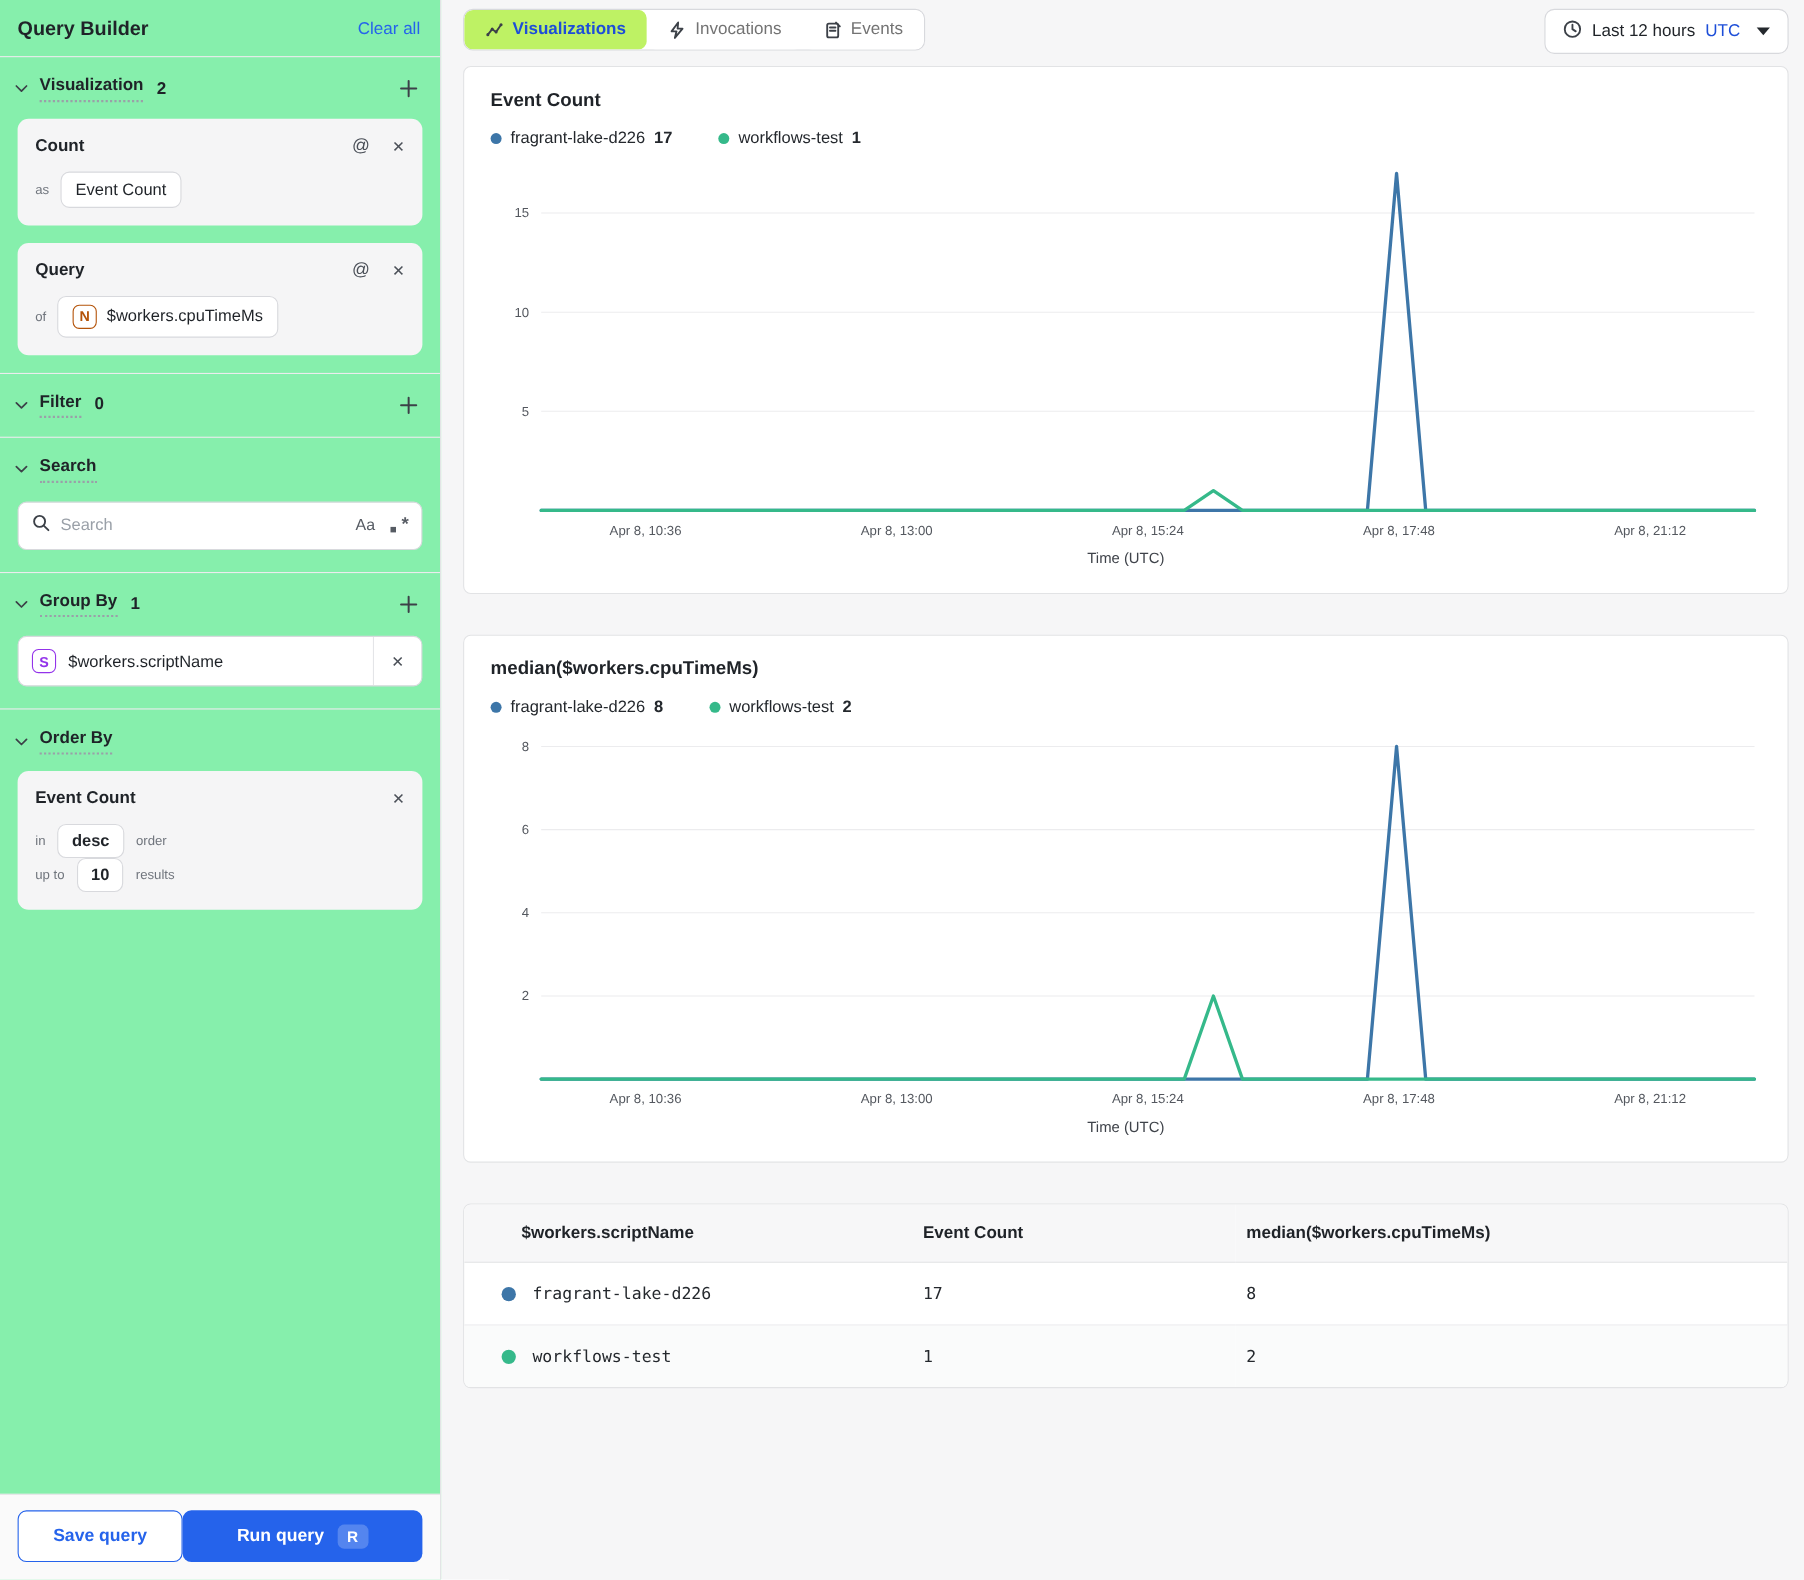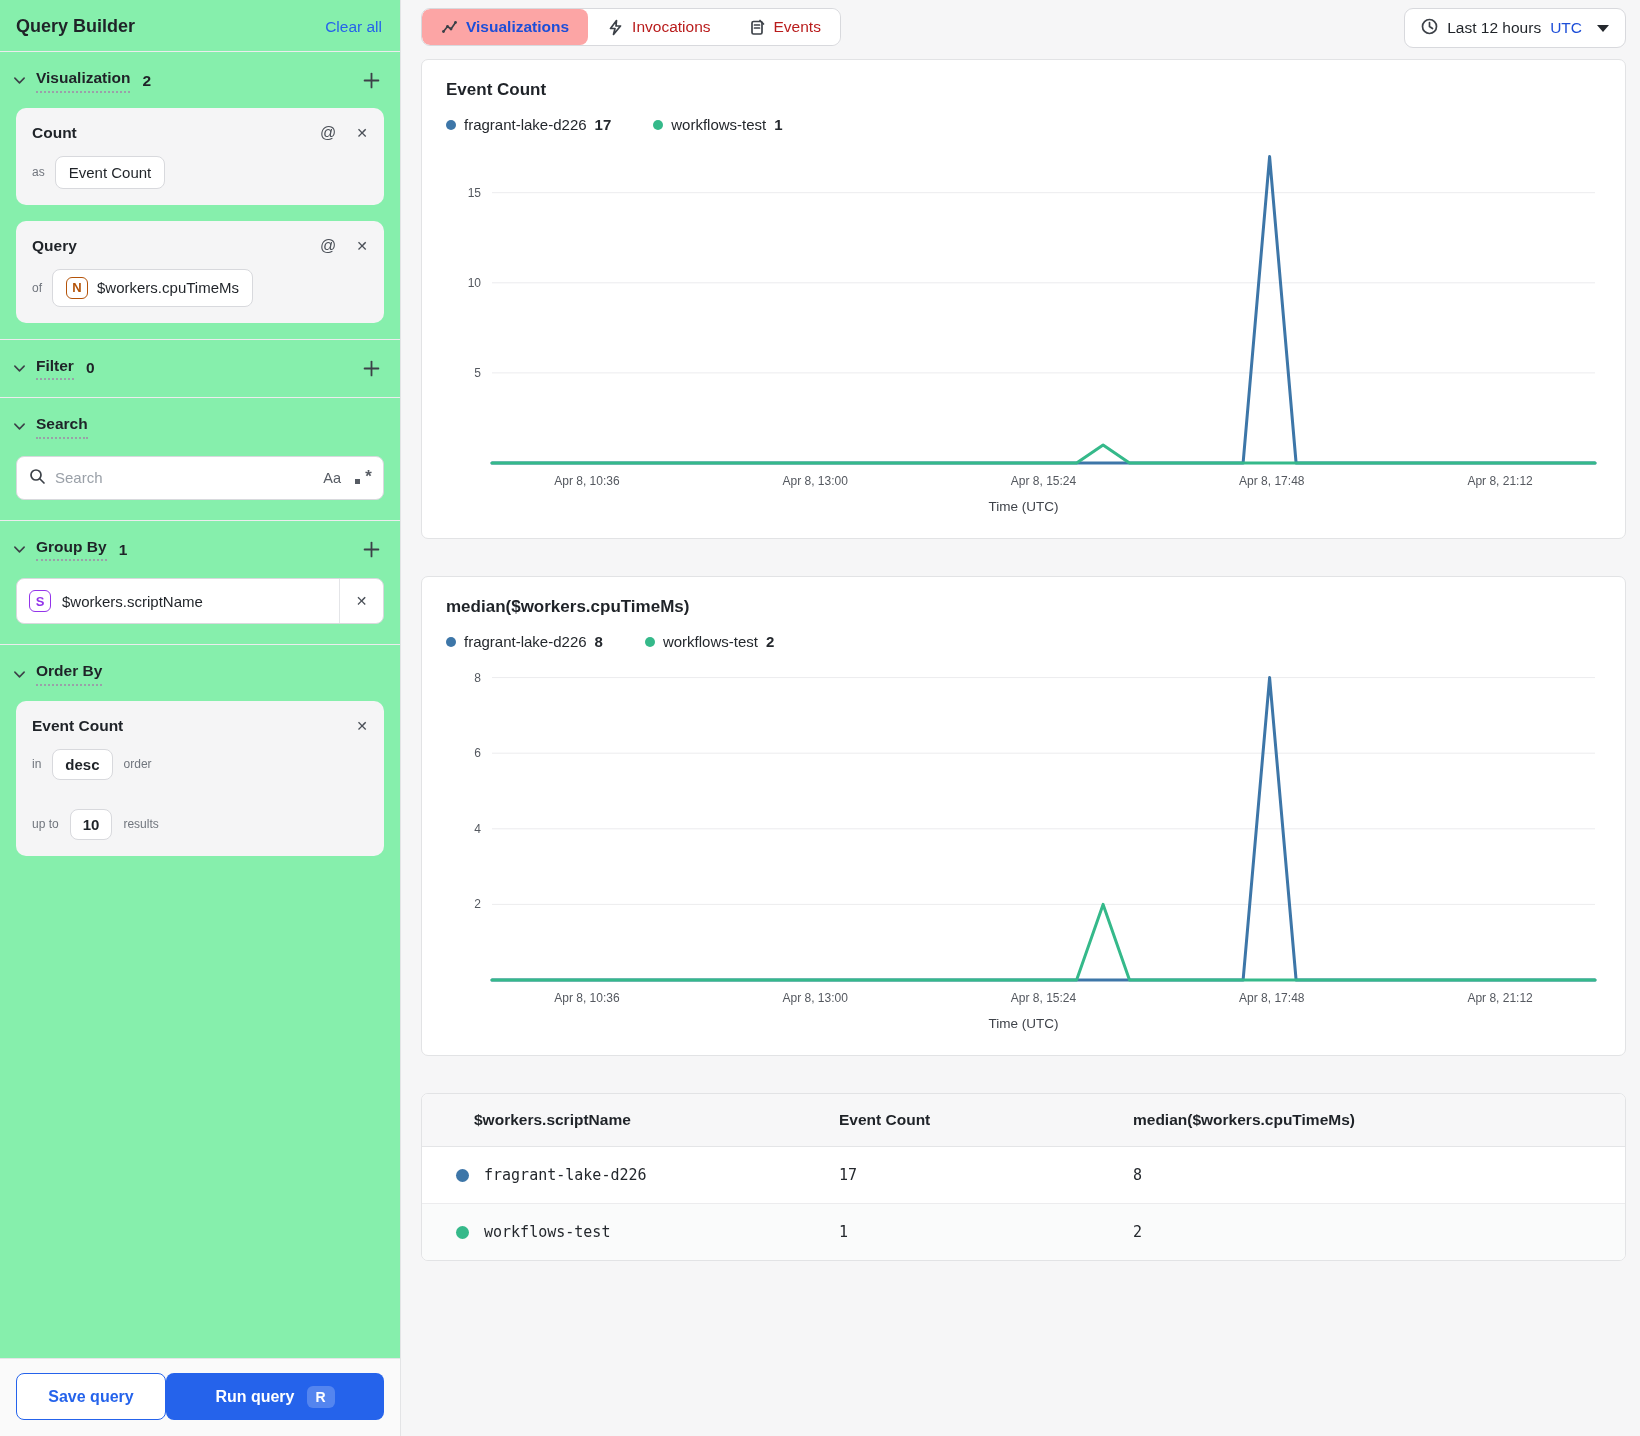--- a/index.html
+++ b/index.html
@@ -76,21 +76,21 @@
   .regex-icon .sq { position:absolute; left:1px; bottom:2px; width:5px; height:5px; background:#565b63; }
   .regex-icon .star { position:absolute; right:0; top:-3px; font-size:17px; color:#565b63; font-weight:700; }
 
   .groupby-item {
     margin:4px 16px 20px 16px; border:1px solid #d8d9dd; border-radius:8px; background:#fff;
     display:flex; align-items:stretch; height:46px; overflow:hidden; cursor:pointer;
   }
   .groupby-main { flex:1; display:flex; align-items:center; gap:11px; padding:0 12px; }
   .groupby-x { width:44px; border-left:1px solid #e4e5e8; display:flex; align-items:center; justify-content:center; }
 
-  .order-rows { display:flex; flex-direction:column; gap:29px; margin-top:14px; }
+  .order-rows { display:flex; flex-direction:column; gap:0; margin-top:14px; }
   .order-row { display:flex; align-items:center; gap:11px; }
   .chip.small { padding:6px 12px; font-weight:600; }
 
   .sb-footer {
     border-top:1px solid #e4e5e7; background:#fafafa;
     padding:14px 16px 16px 16px; display:flex; 
   }
   .btn-secondary {
     flex:0 0 150px; height:47px; background:#fff; border:1px solid #2563eb; color:#2563eb;
     font-size:16px; font-weight:600; border-radius:8px; font-family:inherit; cursor:pointer;
@@ -104,24 +104,24 @@
     background:rgba(255,255,255,0.22); border-radius:6px; padding:3px 9px; font-size:14px; font-weight:600;
   }
 
   
   .main { flex:1; background:#f6f6f7; padding:8px 14px 0 20px; overflow:hidden; }
   .toolbar { display:flex; align-items:flex-start; justify-content:space-between; padding-bottom:11px; }
   .tab-group {
     display:inline-flex; background:#fff; border:1px solid #d8d9dd; border-radius:9px; overflow:hidden;
   }
   .tab {
-    display:flex; align-items:center; gap:8px; padding:9px 19px; font-size:15.5px; color:#b91c1c;
+    display:flex; align-items:center; gap:8px; padding:9px 19px; font-size:15.5px; color:#737373;
     cursor:pointer; border-radius:8px; background:#fff;
   }
-  .tab.active { background:#fca5a5; color:#1d4ed8; font-weight:600;align-items:flex-end; }
+  .tab.active { background:#bef264; color:#1d4ed8; font-weight:600;align-items:flex-end; }
   .tab .ticon { display:inline-flex; width:17px; height:17px; }
   .time-select {
     display:flex; align-items:center; gap:9px; background:#fff; border:1px solid #d8d9dd;
     border-radius:9px; padding:9px 16px; cursor:pointer;
   }
   .time-main { font-size:15.5px; color:#1f2328; font-weight:500; }
   .time-tz { font-size:15.5px; color:#1d4ed8; }
   .caret-down {
     width:0; height:0; border-left:6px solid transparent; border-right:6px solid transparent;
     border-top:7px solid #24282d; margin-left:6px;

